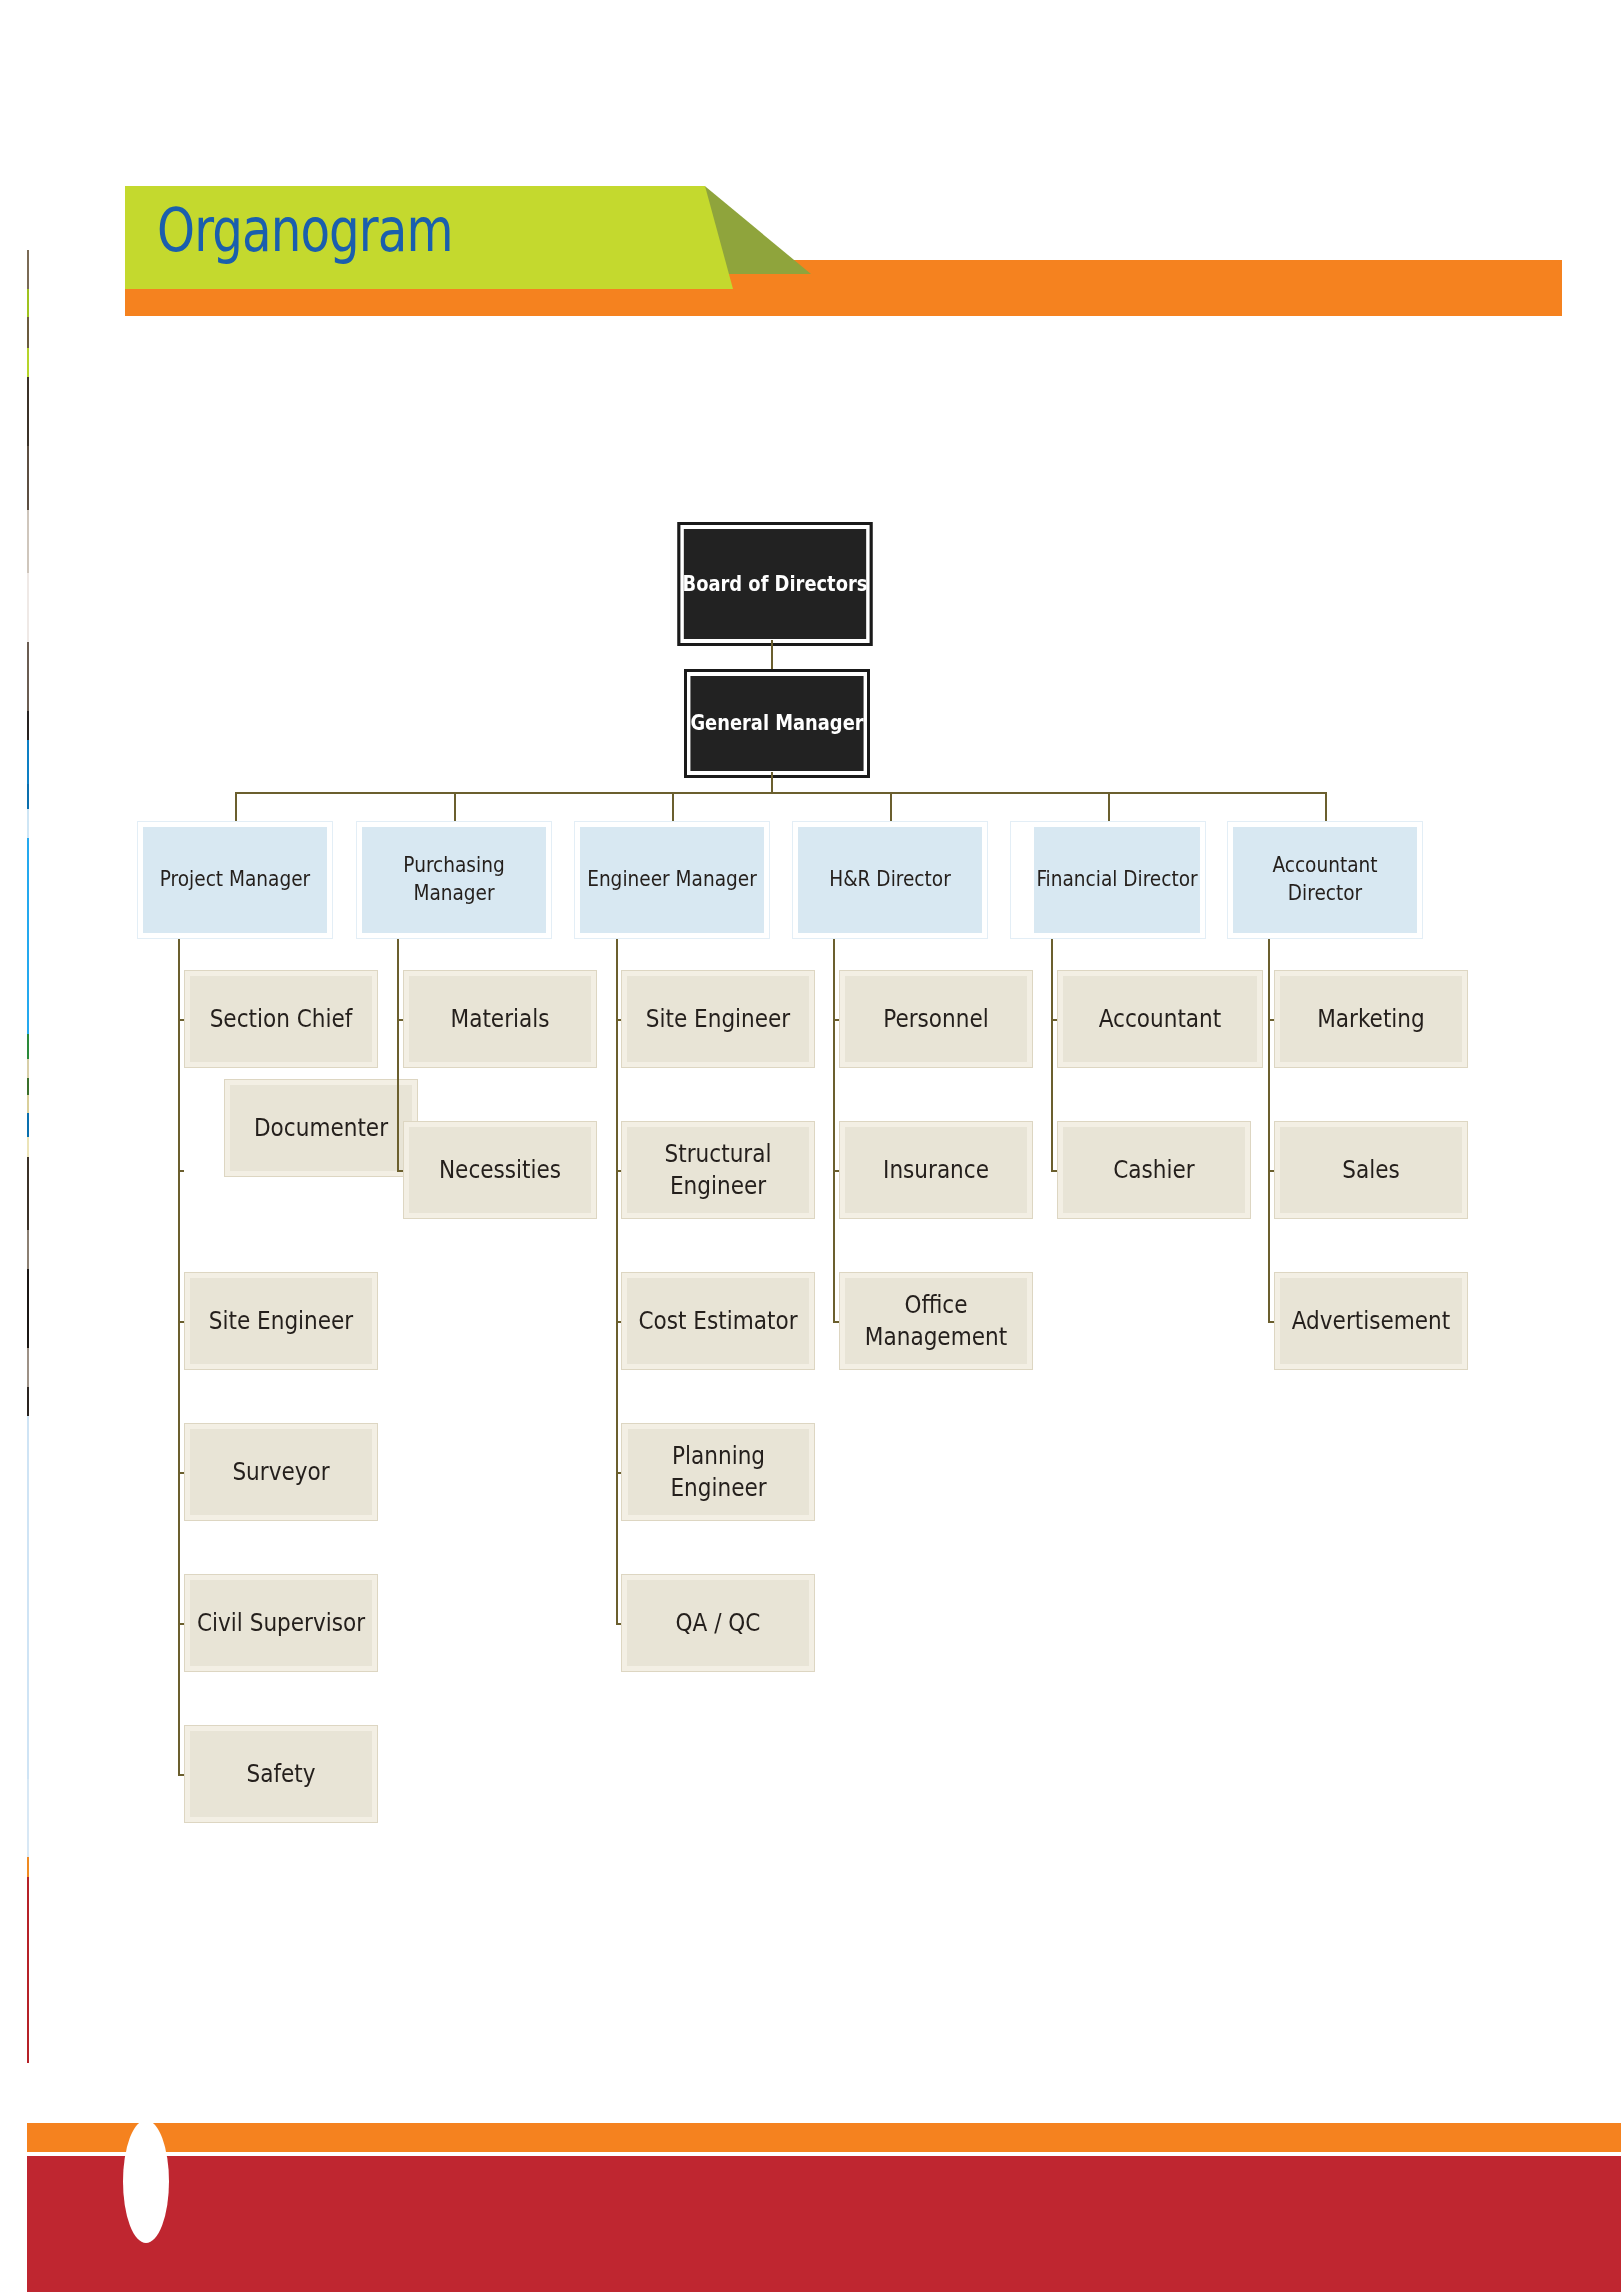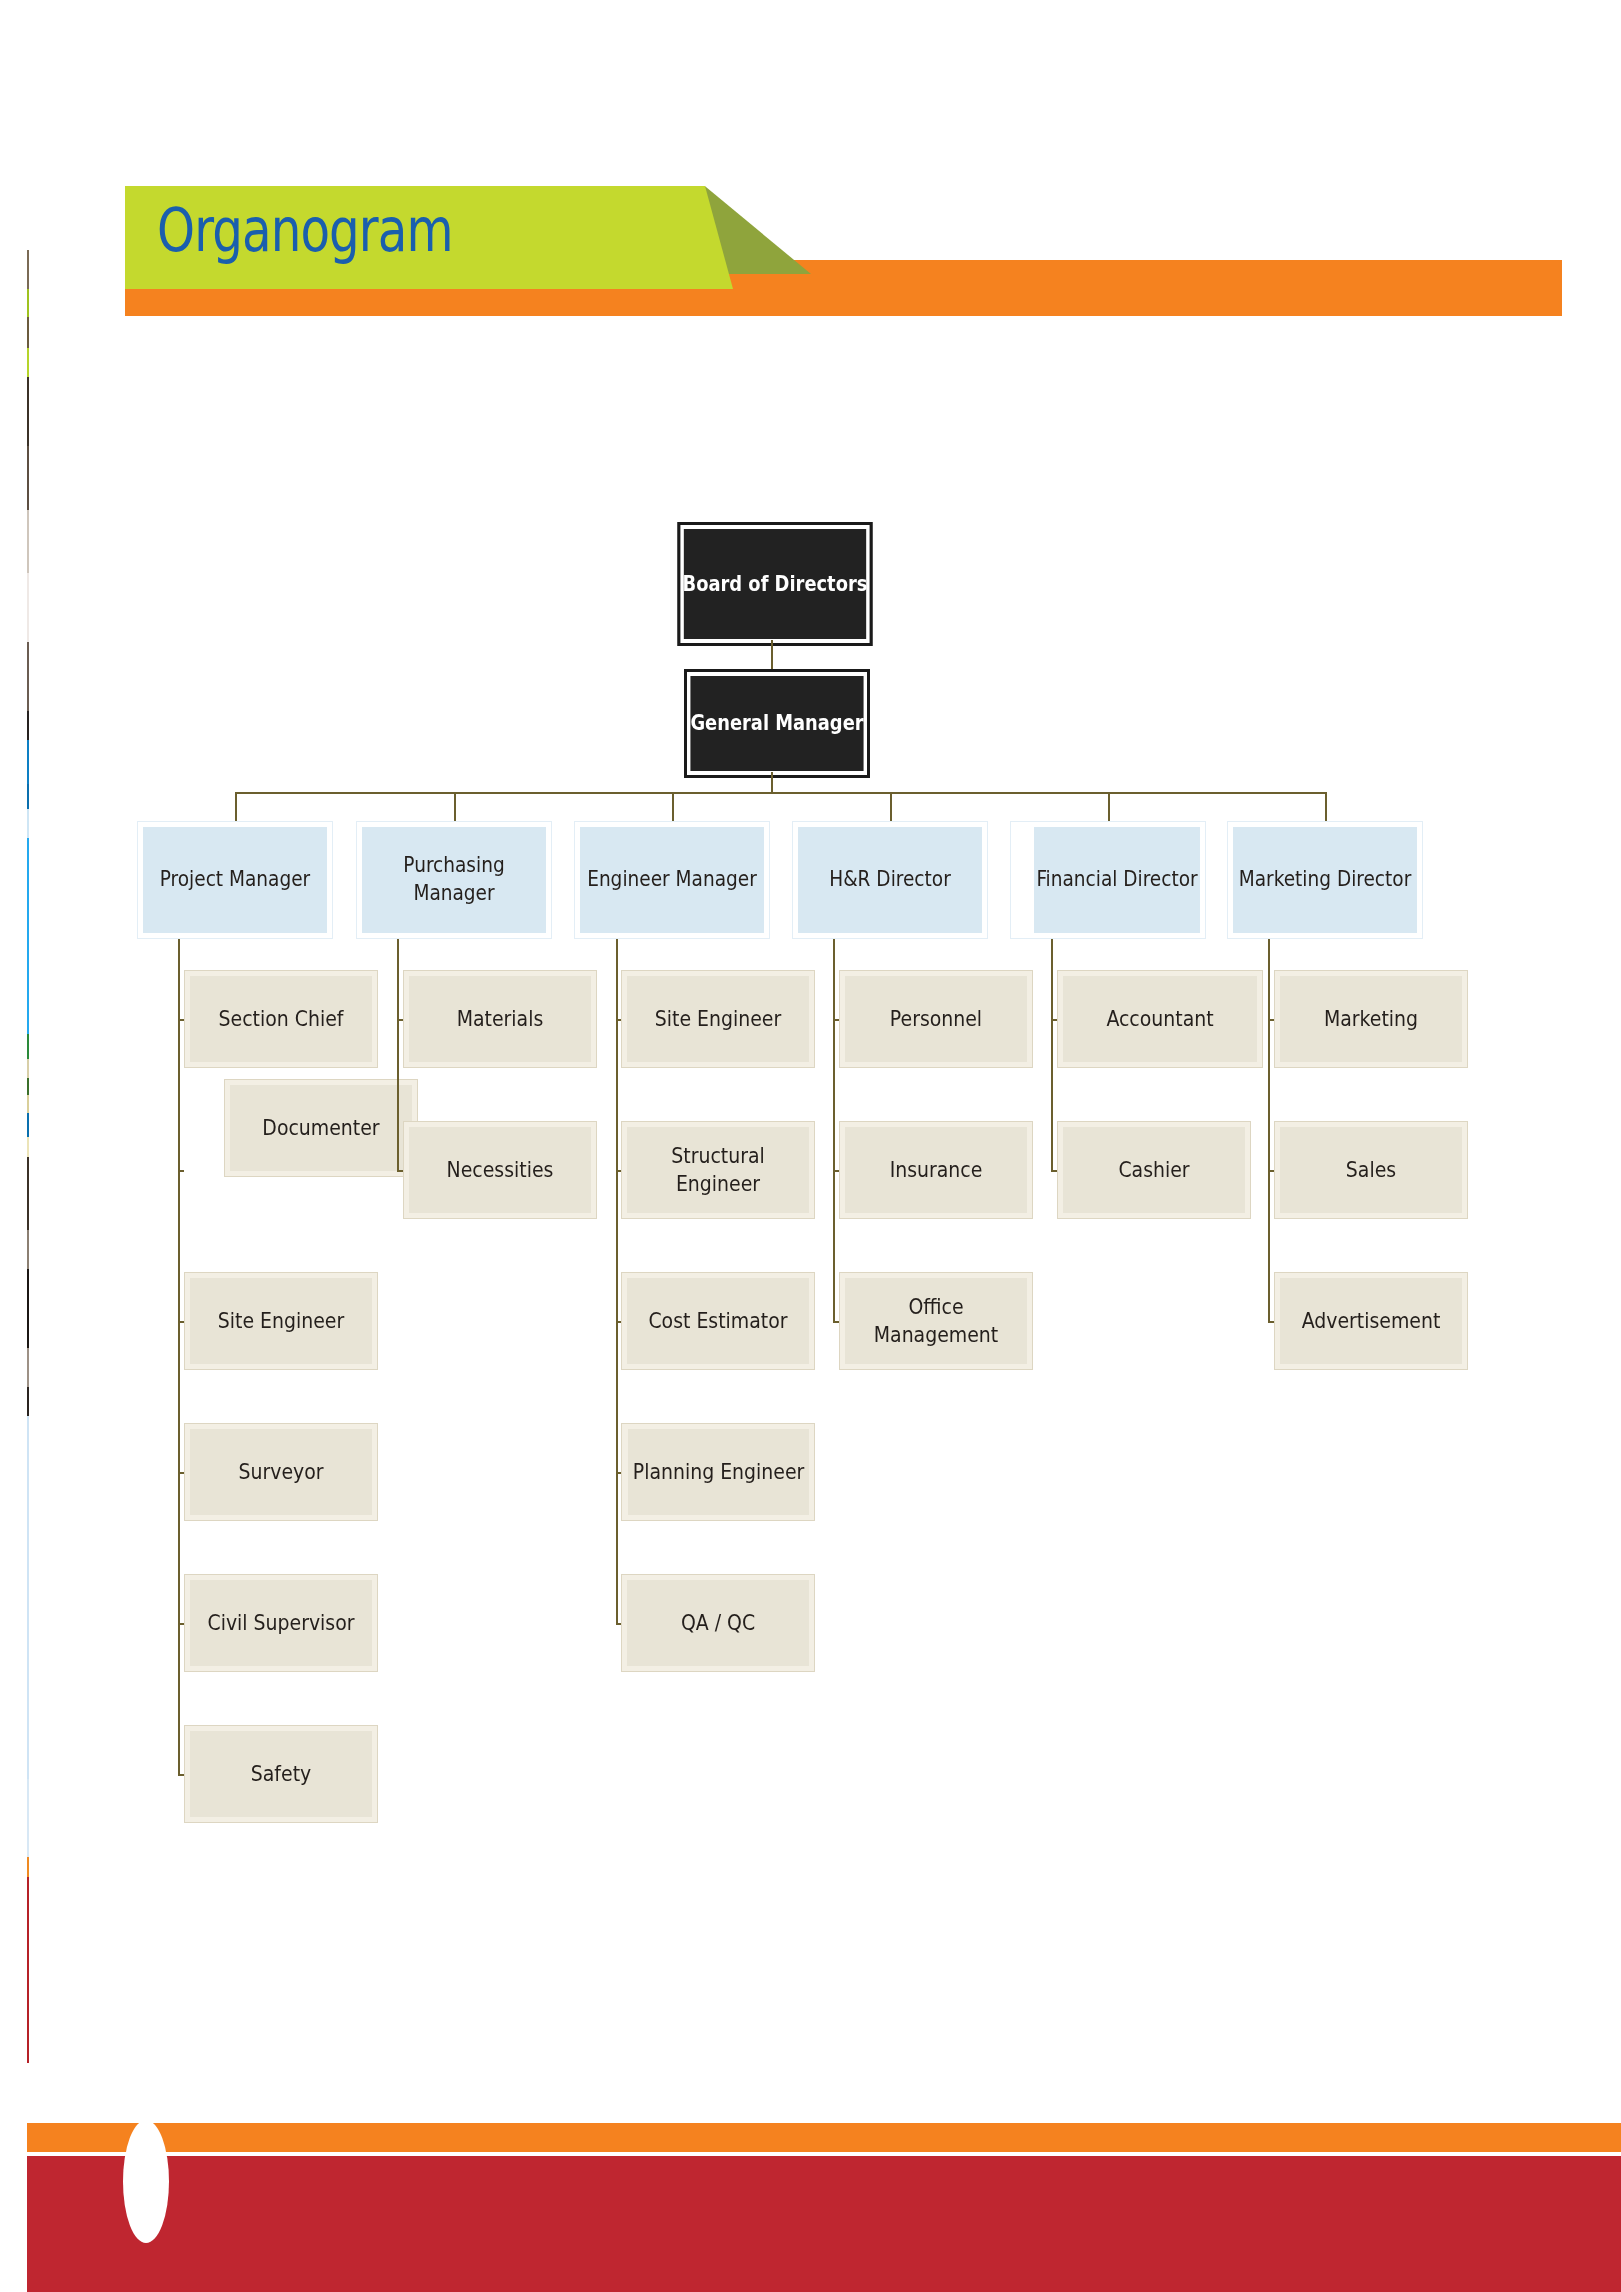--- a/index.html
+++ b/index.html
@@ -65,21 +65,21 @@
             padding:4.9px;box-sizing:border-box;}
   .blue-box .inner{width:100%;height:100%;background:#d8e8f2;
             display:flex;align-items:center;justify-content:center;
             color:#241f1c;font-size:20.6px;text-align:center;line-height:1.35;
             font-family:"DejaVu Sans Condensed","Liberation Sans",sans-serif;}
 
   .beige-box{position:absolute;background:#f3efe4;border:1px solid #ddd6c2;
             padding:4.9px;box-sizing:border-box;}
   .beige-box .inner{width:100%;height:100%;background:#e8e4d6;
             display:flex;align-items:center;justify-content:center;
-            color:#241f1c;font-size:21px;text-align:center;line-height:1.35;
+            color:#241f1c;font-size:24px;text-align:center;line-height:1.35;
             font-family:"DejaVu Sans Condensed","Liberation Sans",sans-serif;}
 
   .vline{position:absolute;width:2px;background:#6b5f2e;}
   .hline{position:absolute;height:2px;background:#6b5f2e;}
 
   
   #footer-orange{position:absolute;left:27.4px;top:2123px;width:1594px;height:29px;background:#f5821f;}
   #footer-red{position:absolute;left:27.4px;top:2156px;width:1594px;height:136px;background:#bf2630;}
   #footer-ellipse{position:absolute;left:123px;top:2120px;width:46px;height:123px;
                   background:#ffffff;border-radius:50%;}
@@ -198,21 +198,21 @@
     <div class="hline" style="left: 1051px; top: 1019px; width: 5.9px; height: 2px;"></div>
     <div class="beige-box" style="left: 1057px; top: 970px; width: 206px; height: 98px;">
       <div class="inner">Accountant</div>
     </div>
     <div class="hline" style="left: 1051px; top: 1170px; width: 5.9px; height: 2px;"></div>
     <div class="beige-box" style="left: 1057px; top: 1121px; width: 194px; height: 98px;">
       <div class="inner">Cashier</div>
     </div>
     <div class="vline" style="left: 1325px; top: 792px; width: 2px; height: 29px;"></div>
     <div class="blue-box" style="left: 1227px; top: 821px; width: 196px; height: 118px;">
-      <div class="inner">Marketing Director</div>
+      <div class="inner">Accountant Director</div>
     </div>
     <div class="vline" style="left: 1268px; top: 939px; width: 2px; height: 382px;"></div>
     <div class="hline" style="left: 1268px; top: 1019px; width: 5.9px; height: 2px;"></div>
     <div class="beige-box" style="left: 1274px; top: 970px; width: 194px; height: 98px;">
       <div class="inner">Marketing</div>
     </div>
     <div class="hline" style="left: 1268px; top: 1170px; width: 5.9px; height: 2px;"></div>
     <div class="beige-box" style="left: 1274px; top: 1121px; width: 194px; height: 98px;">
       <div class="inner">Sales</div>
     </div>

